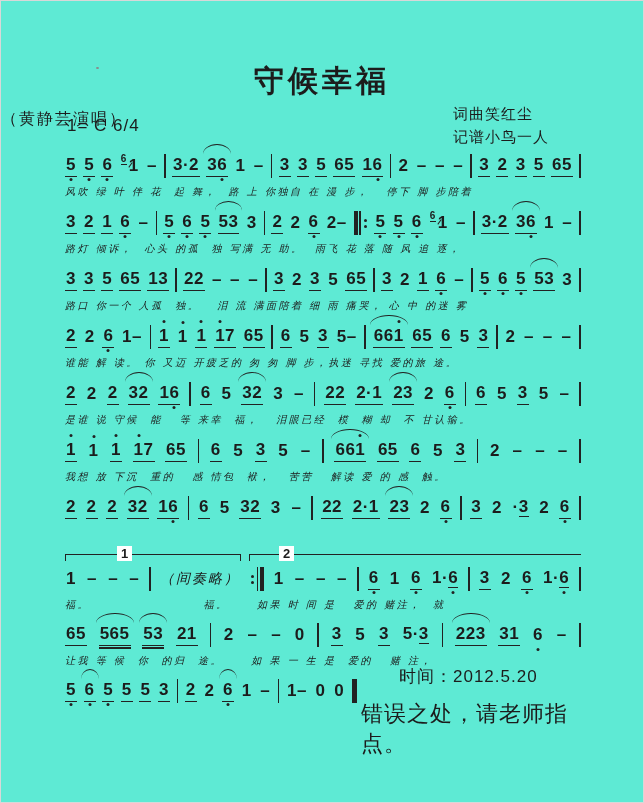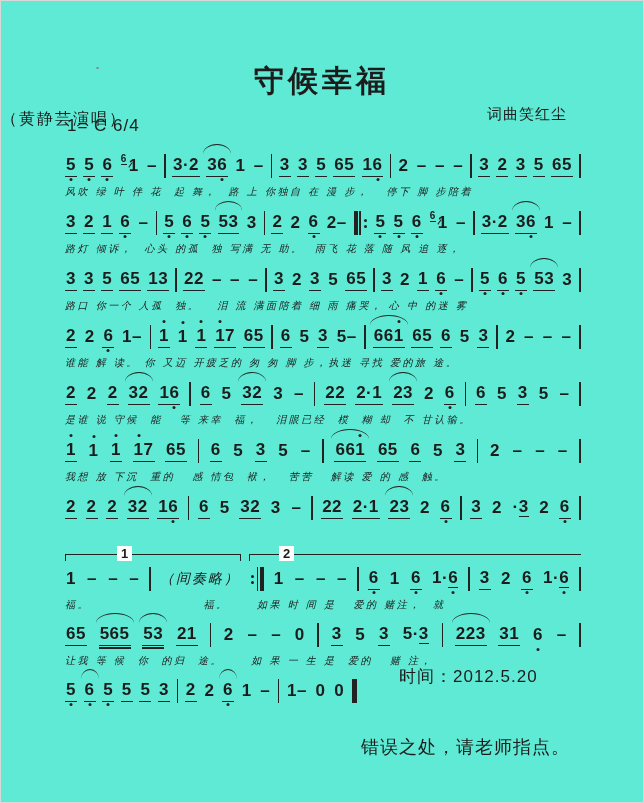--- a/index.html
+++ b/index.html
@@ -4,21 +4,21 @@
 <style>
   html,body{margin:0;padding:0;background:#e8e8e8;}
   .page{position:relative;width:644px;height:803px;background:#5eead4;margin:0 auto;
         border:1px solid #d8d8d8;box-sizing:border-box;overflow:hidden;
         font-family:"Liberation Sans","DejaVu Sans",sans-serif;color:#1c1c1c;}
   
   .title{position:absolute;top:60px;left:0;width:100%;text-align:center;
          font-size:30px;letter-spacing:4px;font-weight:600;}
   .subtitle{position:absolute;top:108px;left:0;width:100%;text-align:left;
             font-size:16px;letter-spacing:2px;}
-  .credits{position:absolute;top:101px;left:452px;font-size:15px;line-height:23px;letter-spacing:1px;margin-left:34px;}
+  .credits{position:absolute;top:101px;left:452px;font-size:15px;line-height:23px;letter-spacing:1px;}
   .keysig{position:absolute;top:115px;left:66px;font-size:17px;letter-spacing:1px;}
   .artifact{position:absolute;left:95px;top:66px;width:3px;height:2px;background:#8a8a8a;border-radius:50%;}
   
   .score{position:absolute;left:64px;top:150px;width:516px;}
   .line-group{height:57px;}
   .line-group.tight{height:56px;}
   .notes-row{display:flex;justify-content:space-between;align-items:center;height:30px;
              font-size:17px;font-weight:bold;letter-spacing:0.5px;}
   .lyrics-row{margin-top:4px;font-size:10px;letter-spacing:2.5px;white-space:pre;
               font-family:"DejaVu Sans",sans-serif;font-style:italic;}
@@ -48,32 +48,33 @@
   .dash{min-width:12px;text-align:center;}
   .annot{font-size:14px;font-weight:normal;letter-spacing:2px;font-family:"DejaVu Sans",sans-serif;font-style:italic;}
   
   .volta{position:relative;height:14px;}
   .vbracket{position:absolute;top:4px;border-top:1.4px solid #222;height:8px;}
   .vbracket::before{content:"";position:absolute;left:0;top:-1px;width:1.4px;height:7px;background:#222;}
   .vbracket.endtick::after{content:"";position:absolute;right:0;top:-1px;width:1.4px;height:7px;background:#222;}
   .vlabel{position:absolute;top:-9px;background:#fff;padding:0 4px;font-size:13px;font-weight:bold;}
   
   .footer-date{position:absolute;top:664px;left:398px;width:182px;font-size:17px;letter-spacing:1px;}
-  .footer-note{position:absolute;top:734px;left:360px;width:220px;font-size:18px;letter-spacing:1px;
+  .footer-note{position:absolute;top:698px;left:360px;width:220px;font-size:22px;letter-spacing:1px;
                font-family:"DejaVu Sans",sans-serif;}
 </style>
 </head>
 <body>
 
 <div class="page">
   <i class="artifact"></i>
   <div class="title">守候幸福</div>
   <div class="subtitle">（黄静芸演唱）</div>
   <div class="credits">
     <div>词曲笑红尘</div>
+    <div>记谱小鸟一人</div>
   </div>
   <div class="keysig">1= C 6/4</div>
 
   <div class="score">
       <div class="line-group">
         <div class="notes-row">
           <span class="note u"><span class="ch">5<i class="dt-b"></i></span></span>
           <span class="note u"><span class="ch">5<i class="dt-b"></i></span></span>
           <span class="note u"><span class="ch">6<i class="dt-b"></i></span></span>
           <span class="note"><span class="gr">6</span><span class="ch">1</span></span>

